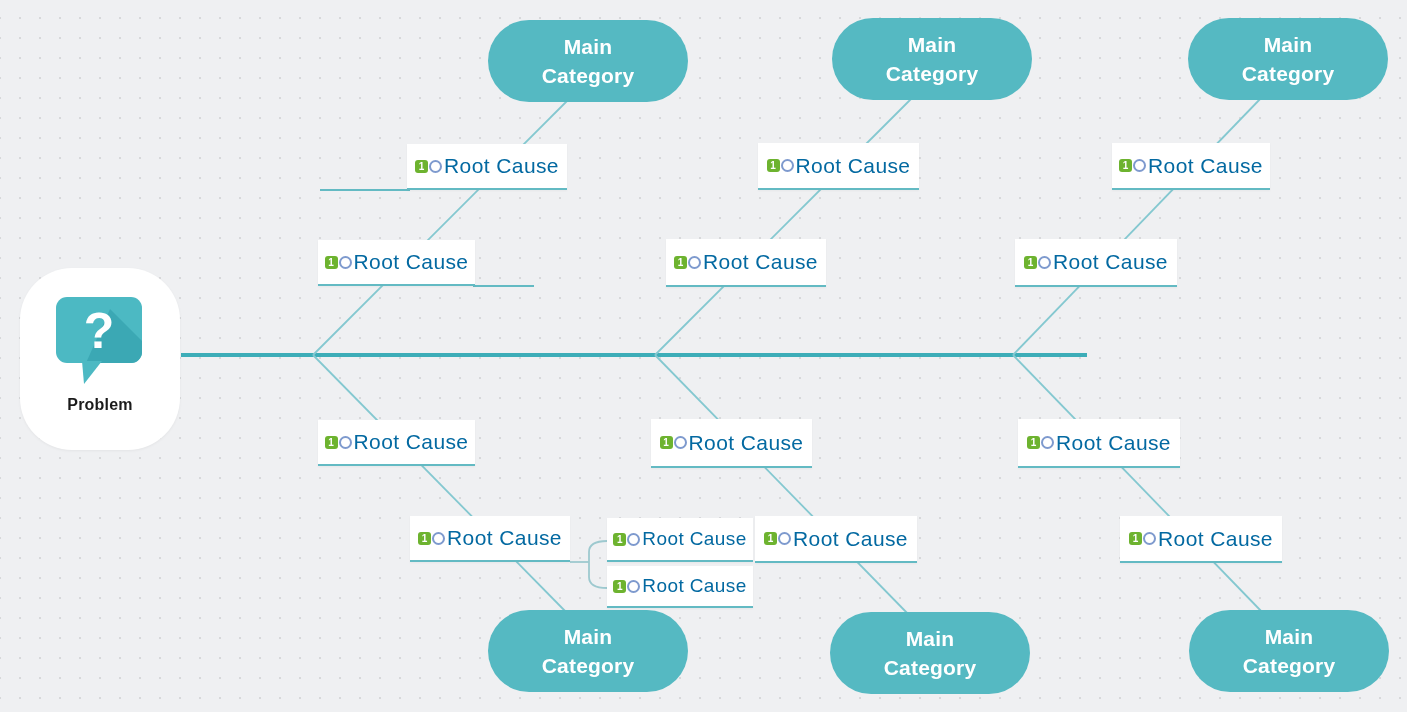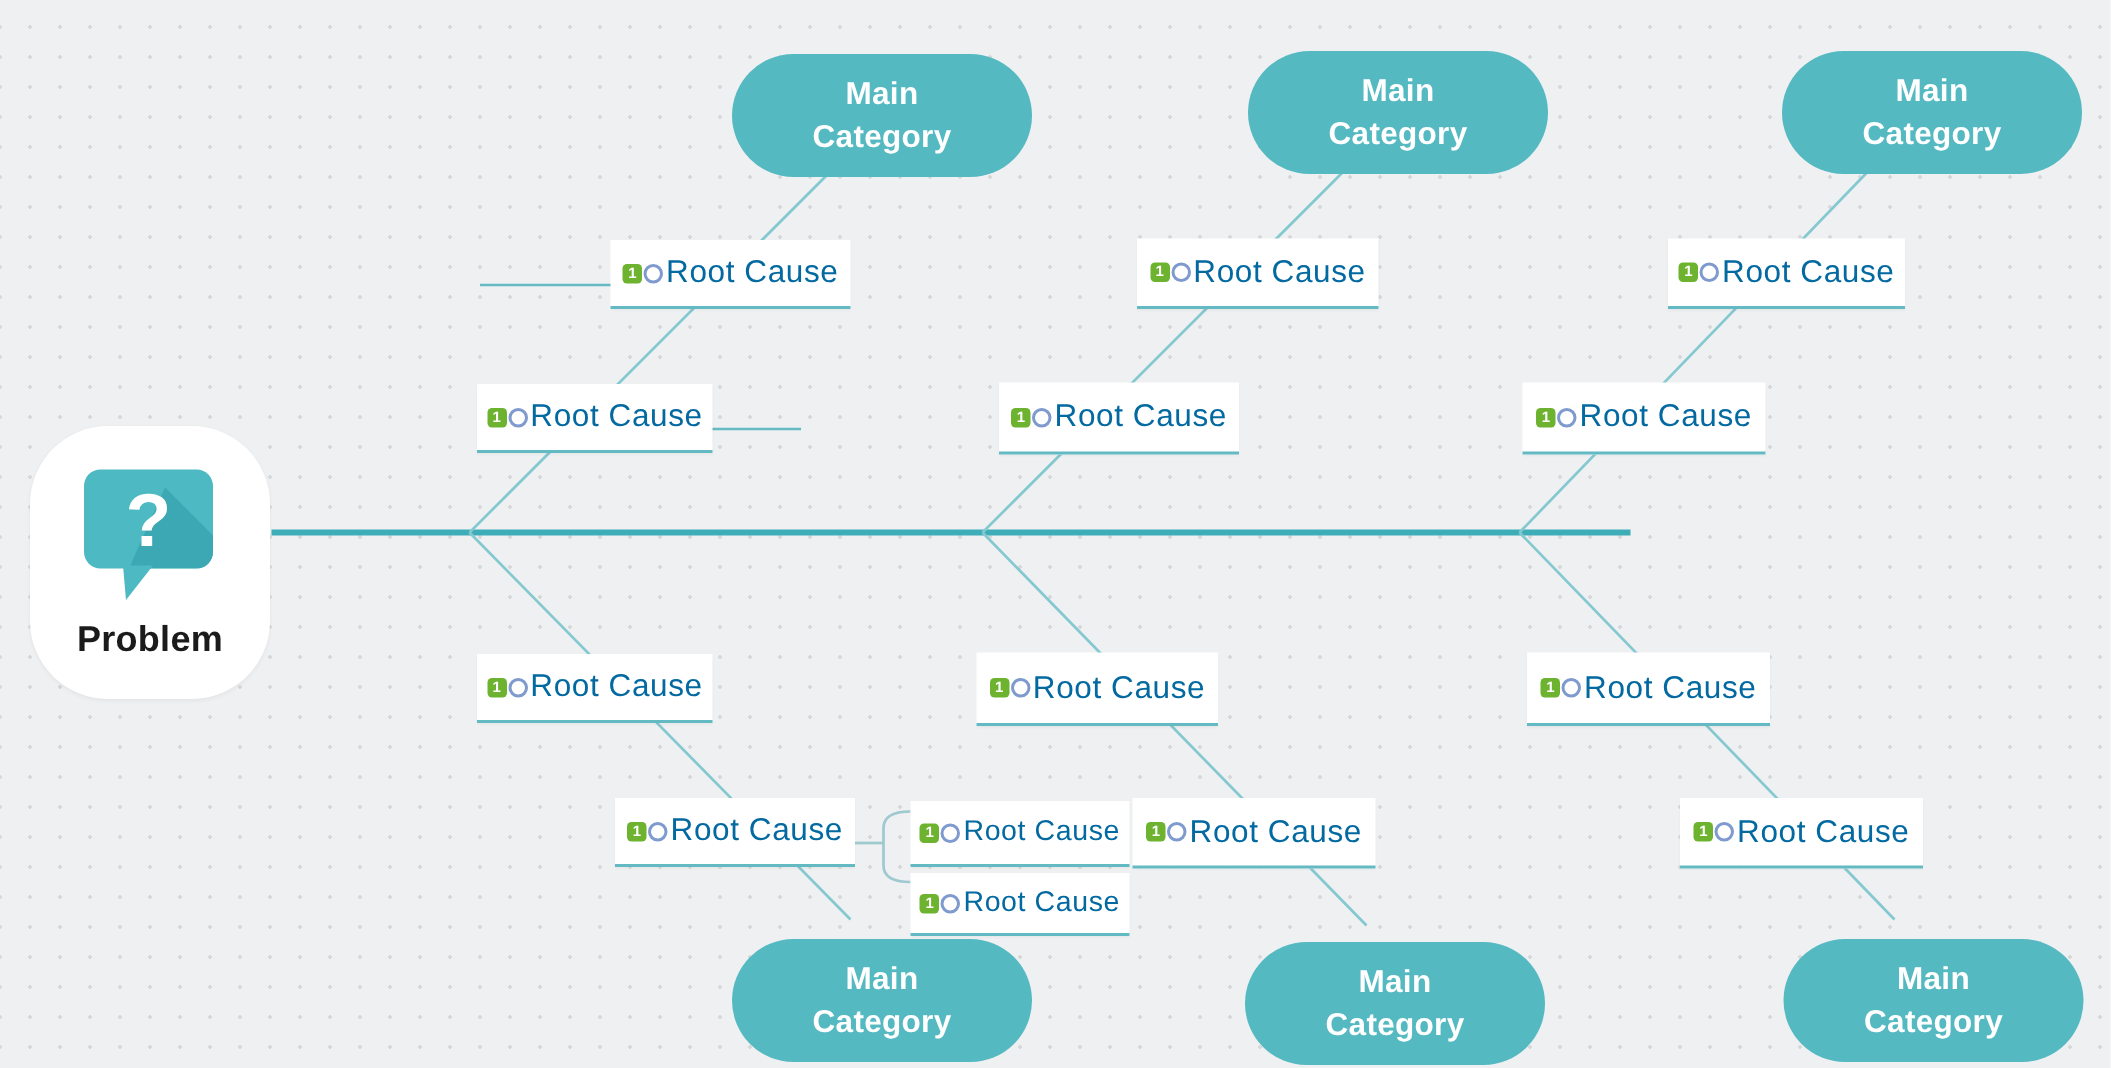--- a/index.html
+++ b/index.html
@@ -5,32 +5,32 @@
   html,body{margin:0;padding:0;}
   body{font-family:"Liberation Sans",sans-serif;}
   .canvas{
     position:relative;width:1407px;height:712px;overflow:hidden;
     background-color:#eff0f2;
     background-image:radial-gradient(#d7d8da 1.1px, rgba(0,0,0,0) 1.2px);
     background-size:20px 20px;
     background-position:10px 8px;
   }
   svg.lines{position:absolute;left:0;top:0;z-index:1;}
-  .node{position:absolute;z-index:2;box-sizing:border-box;margin-top:16px;}
+  .node{position:absolute;z-index:2;box-sizing:border-box;}
 
   
   .problem-card{
     left:20px;top:268px;width:160px;height:182px;
     background:#ffffff;border-radius:52px;
     display:flex;flex-direction:column;align-items:center;justify-content:flex-start;
     box-shadow:0 1px 3px rgba(0,0,0,0.05);
   }
   .problem-icon{margin-top:28px;}
   .problem-label{
-    font-size:24px;font-weight:bold;color:#1b1b1b;margin-top:2px;letter-spacing:0.2px;
+    font-size:16px;font-weight:bold;color:#1b1b1b;margin-top:2px;letter-spacing:0.2px;
   }
 
   
   .main-cat{
     width:200px;height:82px;border-radius:41px;background:#55b9c2;
     display:flex;align-items:center;justify-content:center;
   }
   .main-cat span{
     display:block;width:130px;text-align:center;color:#ffffff;
     font-size:21px;font-weight:bold;line-height:29px;letter-spacing:0.2px;

